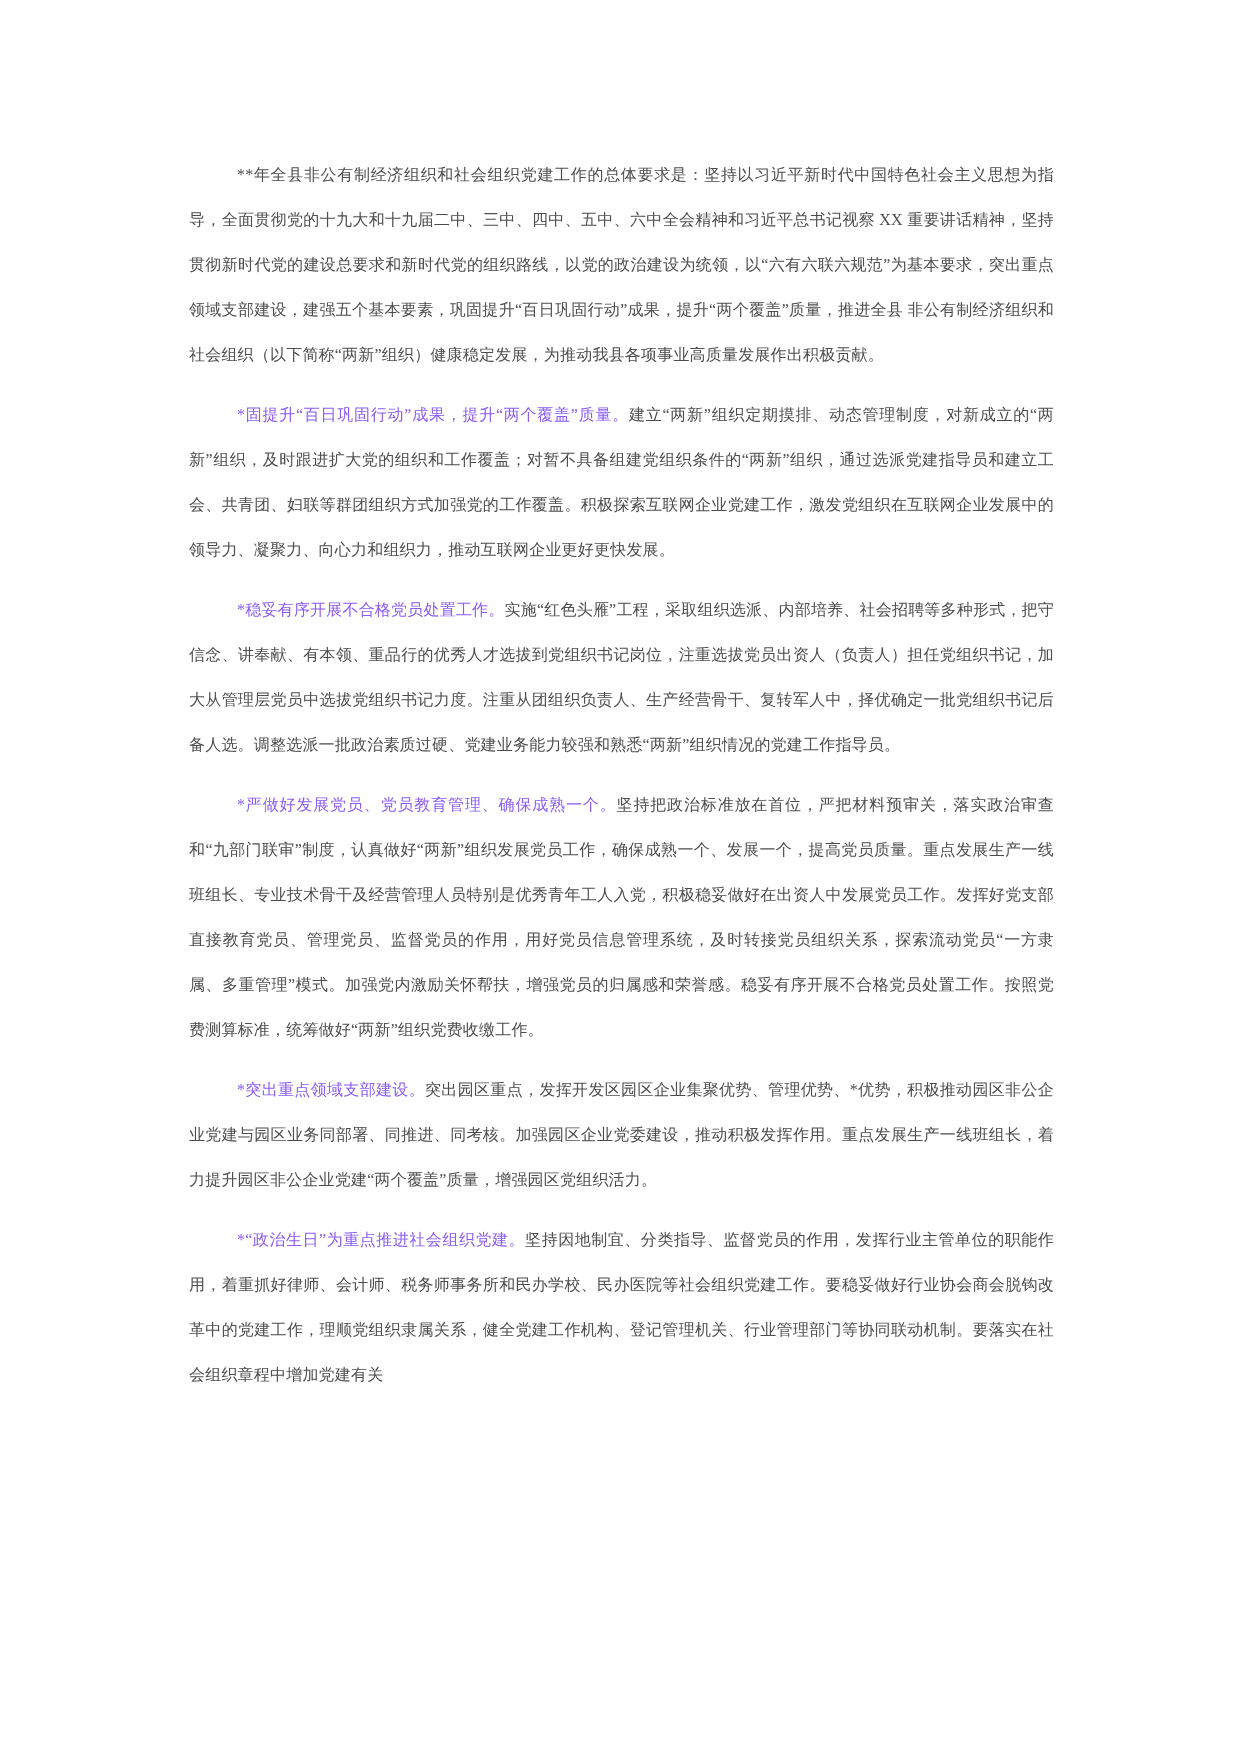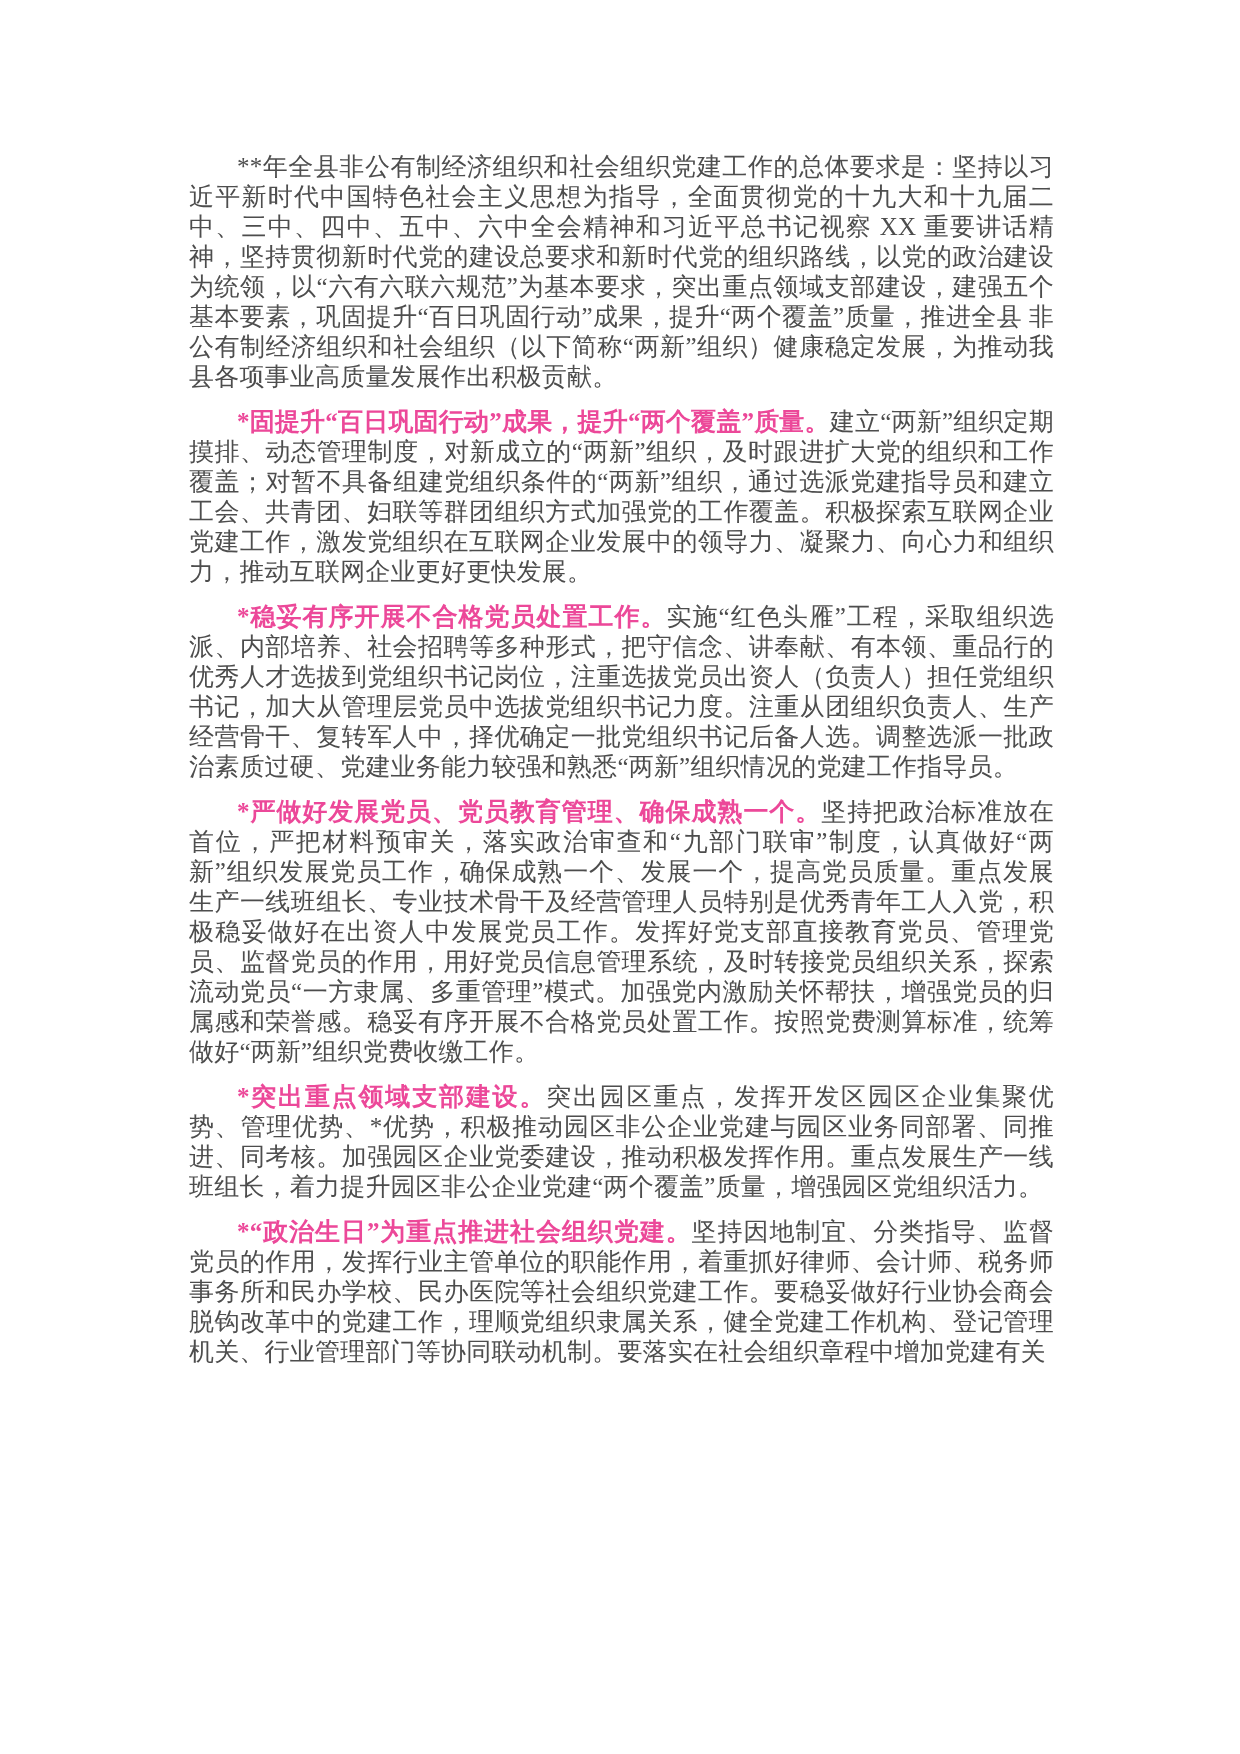--- a/index.html
+++ b/index.html
@@ -16,30 +16,30 @@
   .page {
     box-sizing: border-box;
     width: 1240px;
     height: 1754px;
     padding: 152px 186px 60px 189px;
     background: #ffffff;
     overflow: hidden;
   }
   .doc p {
     margin: 0 0 15px 0;
-    font-size: 25px;
-    line-height: 30px;
+    font-size: 16px;
+    line-height: 45px;
     color: #4d4d4d;
     text-align: justify;
     text-indent: 48px;
     letter-spacing: 0.2px;
   }
   .doc p strong {
-    font-weight: bold;
-    color: #ec4899;
+    font-weight: normal;
+    color: #8b5cf6;
   }
 </style>
 </head>
 <body>
 
 <div class="page">
   <div class="doc">
 
     <p><strong></strong><span>**年全县非公有制经济组织和社会组织党建工作的总体要求是：坚持以习近平新时代中国特色社会主义思想为指导，全面贯彻党的十九大和十九届二中、三中、四中、五中、六中全会精神和习近平总书记视察 XX 重要讲话精神，坚持贯彻新时代党的建设总要求和新时代党的组织路线，以党的政治建设为统领，以“六有六联六规范”为基本要求，突出重点领域支部建设，建强五个基本要素，巩固提升“百日巩固行动”成果，提升“两个覆盖”质量，推进全县 非公有制经济组织和社会组织（以下简称“两新”组织）健康稳定发展，为推动我县各项事业高质量发展作出积极贡献。</span></p>
 

